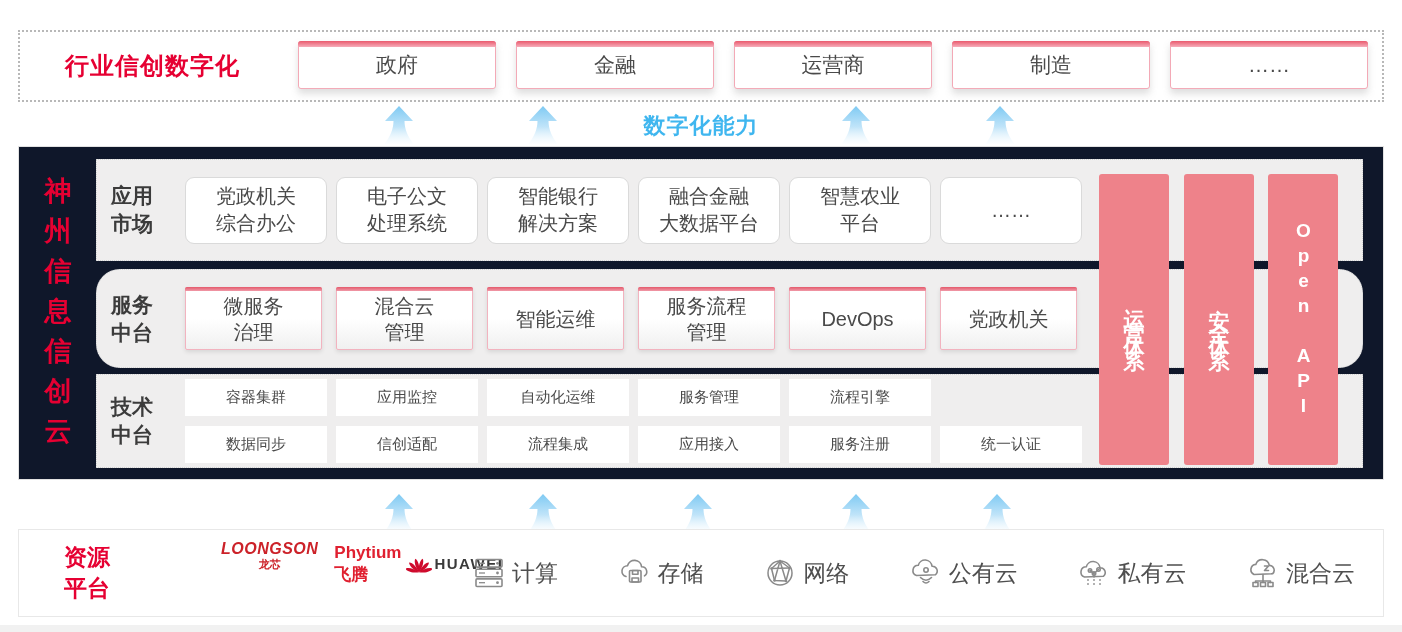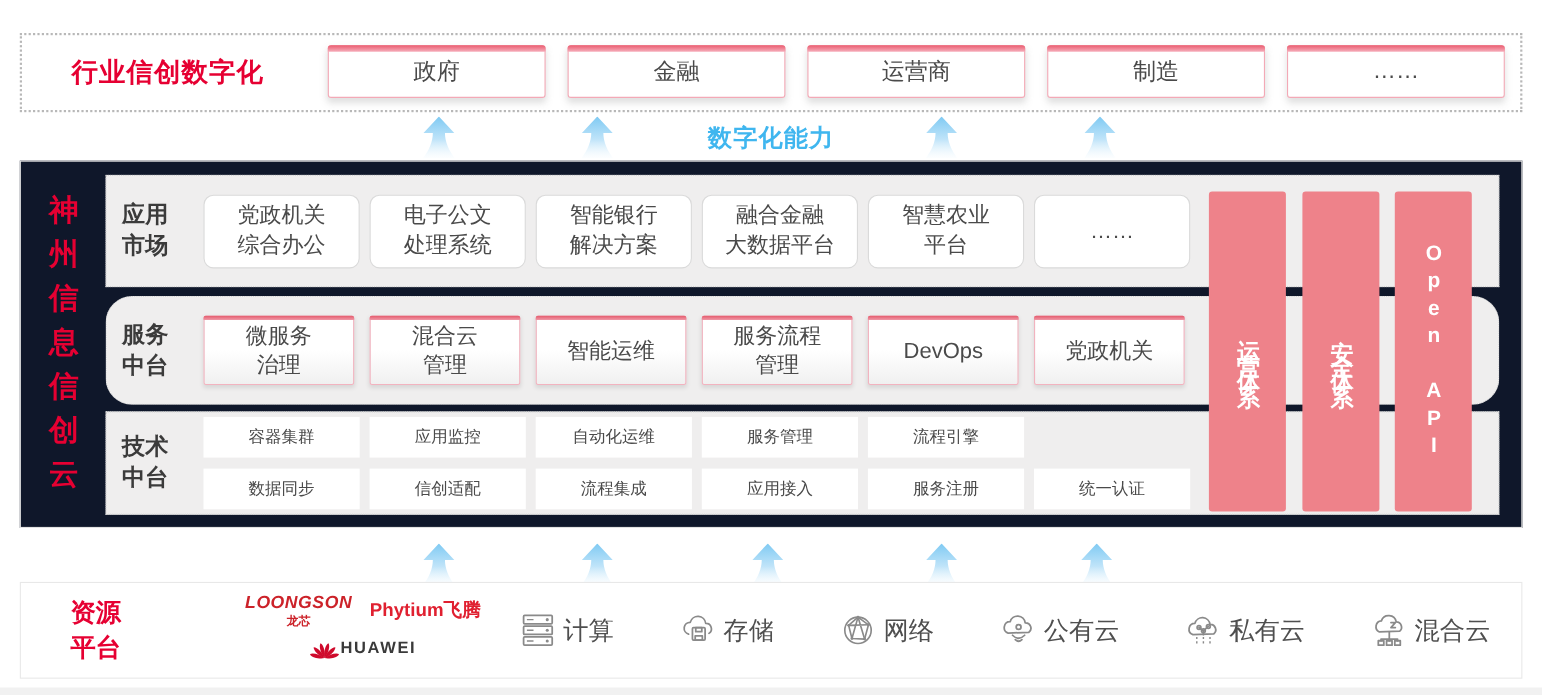--- a/index.html
+++ b/index.html
@@ -76,22 +76,22 @@
          color:#fff; font-size:21px; font-weight:bold; letter-spacing:14px; }
   .side-bar-en  { writing-mode:vertical-rl; text-orientation:upright;
          color:#fff; font-size:19px; font-weight:bold; letter-spacing:4px; }
   .bar-1 { left:1080px; } .bar-2 { left:1165px; } .bar-3 { left:1249px; }
 
   
   .resource-box { position:absolute; left:18px; top:529px; width:1366px; height:88px;
          background:#fff; border:1px solid #e8e8e8; }
   .resource-label { position:absolute; left:45px; top:50%; transform:translateY(-50%);
          font-size:23px; font-weight:bold; color:#e60032; line-height:1.35; white-space:pre-line; }
-  .vendors { position:absolute; left:186px; top:10px; width:250px;
-         display:flex; flex-direction:column; align-items:center; gap:5px; }
+  .vendors { position:absolute; left:202px; top:10px; width:250px;
+         display:flex; flex-direction:row; align-items:center; gap:5px; }
   .vendor-row1 { display:flex; align-items:flex-start; gap:16px; }
   .loongson { display:flex; flex-direction:column; align-items:center; }
   .loongson-en { font-size:16px; font-weight:bold; font-style:italic; color:#cc2229; letter-spacing:0.5px; }
   .loongson-cn { font-size:11px; font-weight:bold; color:#cc2229; margin-top:-1px; }
   .phytium { font-size:17px; font-weight:bold; color:#e02030; margin-top:3px; }
   .huawei { display:flex; align-items:center; gap:2px;text-align:right; }
   .huawei-text { font-size:15px; font-weight:bold; color:#3a3a3a; letter-spacing:1.5px; }
   .res-items { position:absolute; left:452px; right:28px; top:0; height:100%;
          display:flex; align-items:center; justify-content:space-between; }
   .res-item { display:flex; align-items:center; gap:5px; font-size:23px; color:#4f4f4f; }

